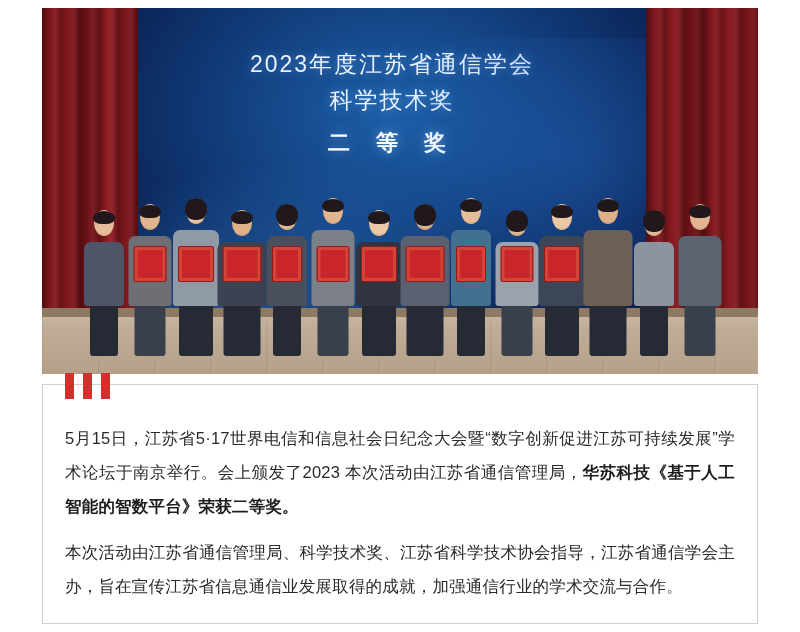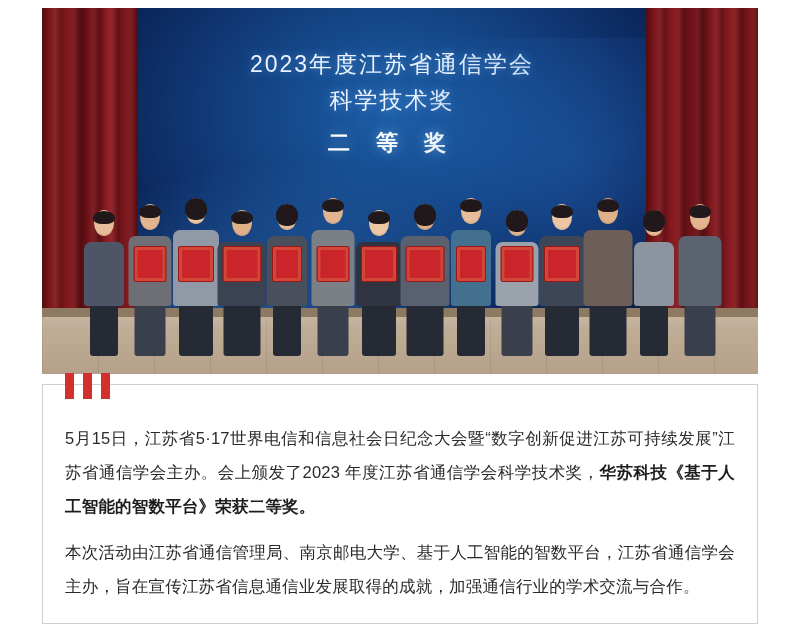--- a/index.html
+++ b/index.html
@@ -299,18 +299,18 @@
       </div>
   </div>
 
   <div class="textcard">
     <div class="ticks">
       <div class="tick"></div>
       <div class="tick"></div>
       <div class="tick"></div>
     </div>
 
-    <p class="para p1"><span>5月15日，江苏省5·17世界电信和信息社会日纪念大会暨“数字创新促进江苏可持续发展”江苏省通信学会主办。会上颁发了2023 年度江苏省通信学会科学技术奖，</span><span class="bold">华苏科技《基于人工智能的智数平台》荣获二等奖。</span></p>
-
-    <p class="para p2">本次活动由江苏省通信管理局、南京邮电大学、基于人工智能的智数平台，江苏省通信学会主办，旨在宣传江苏省信息通信业发展取得的成就，加强通信行业的学术交流与合作。</p>
+    <p class="para p1"><span>5月15日，江苏省5·17世界电信和信息社会日纪念大会暨“数字创新促进江苏可持续发展”学术论坛于南京举行。会上颁发了2023 本次活动由江苏省通信管理局，</span><span class="bold">华苏科技《基于人工智能的智数平台》荣获二等奖。</span></p>
+
+    <p class="para p2">本次活动由江苏省通信管理局、科学技术奖、江苏省科学技术协会指导，江苏省通信学会主办，旨在宣传江苏省信息通信业发展取得的成就，加强通信行业的学术交流与合作。</p>
   </div>
 
 </div>
 
 </body></html>

